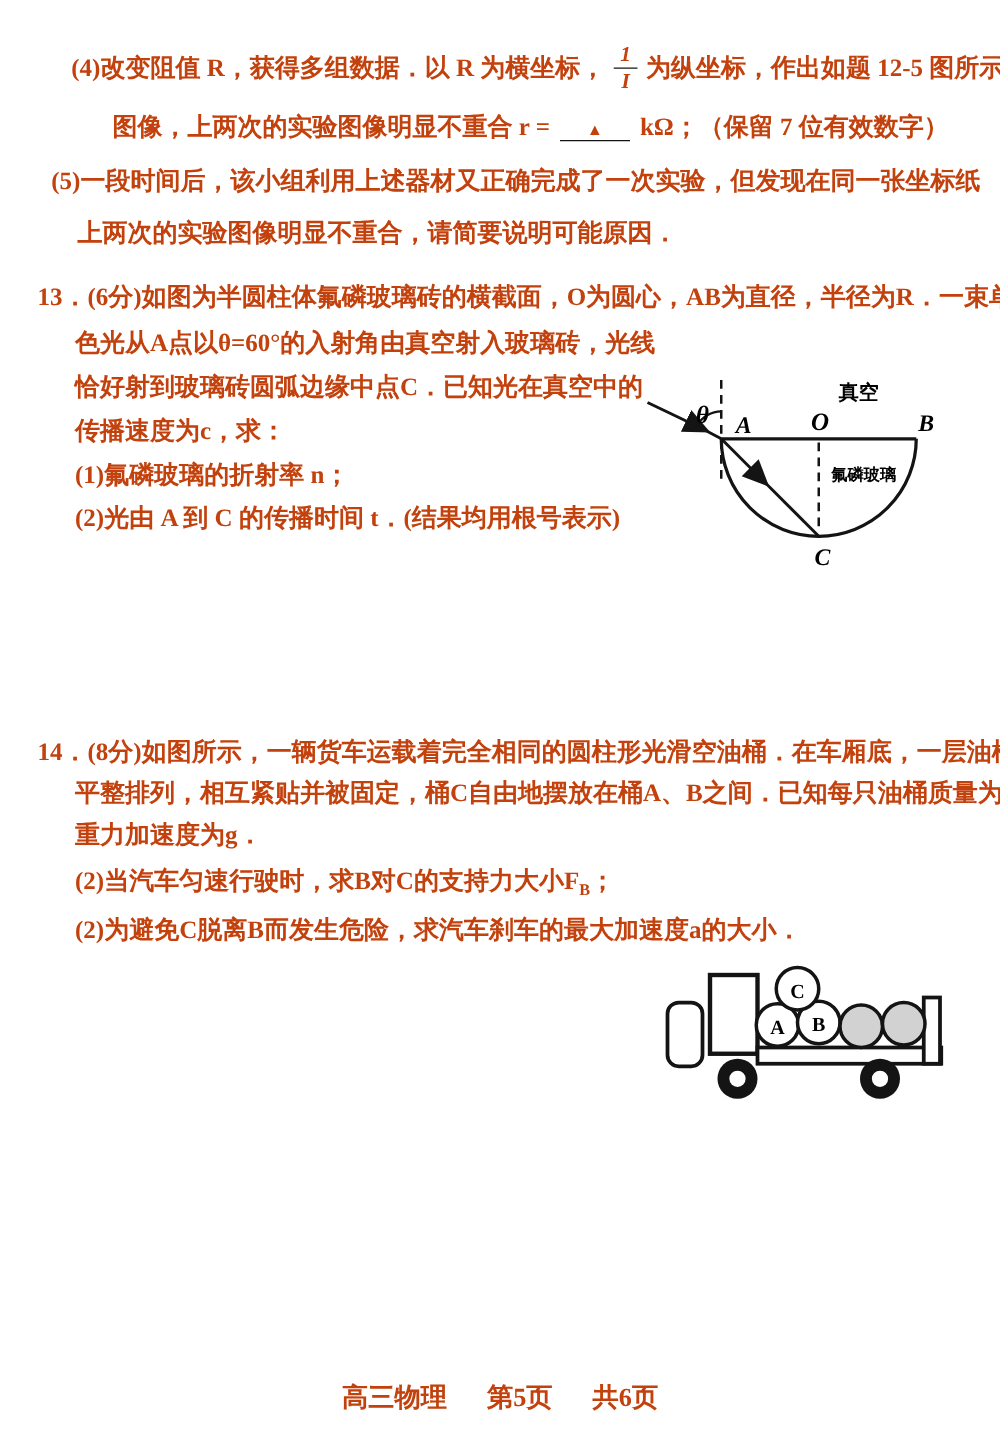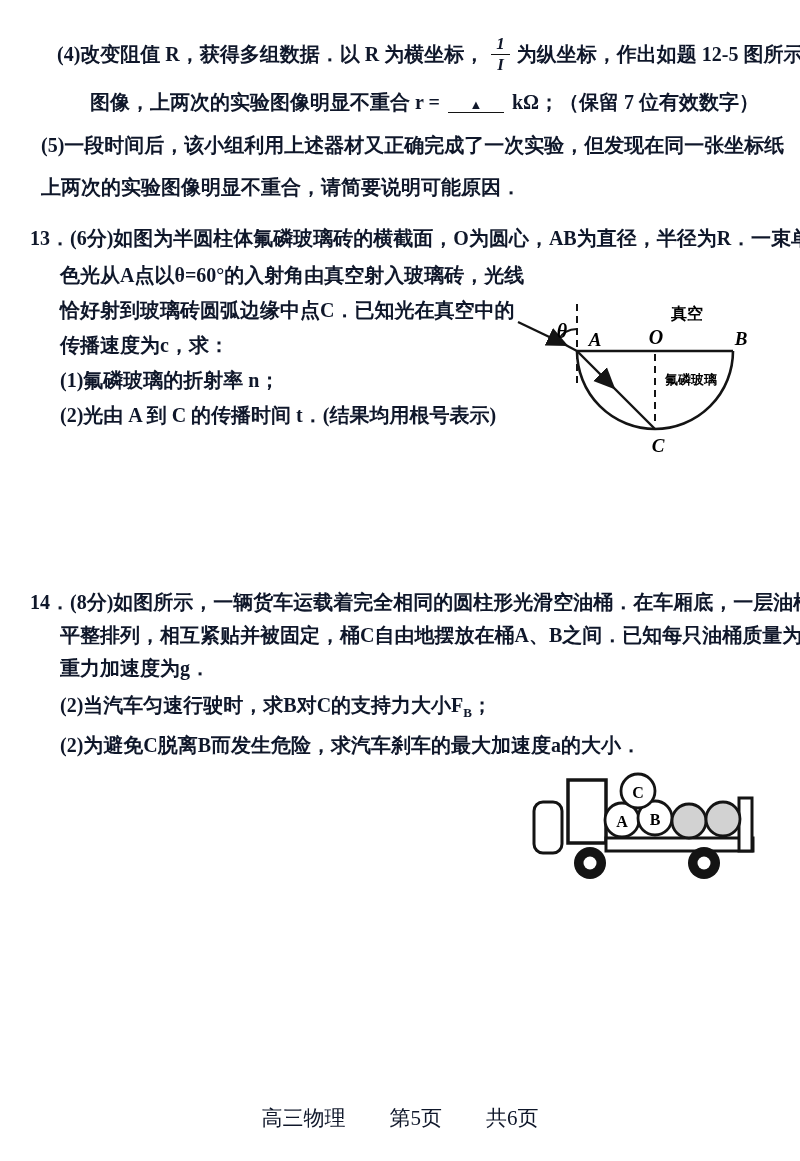--- a/index.html
+++ b/index.html
@@ -1,49 +1,49 @@
 <!DOCTYPE html>
 <html><head>
 <meta charset="utf-8">
 <style>
   html,body{margin:0;padding:0;background:#e8e8e8;}
   .page{
     position:relative;
     width:800px;height:1161px;
     background:#ffffff;
     font-family:"Liberation Serif","DejaVu Serif",serif;
-    color:#0f172a;
+    color:#c2410c;
     font-size:20px;
     font-weight:600;
     overflow:hidden;
   }
   .abs{position:absolute;}
   .line{line-height:35px;white-space:nowrap;}
   .q14 .line{line-height:33px;}
   .cont{margin-left:30px;}
-  .cont2{}
+  .cont2{margin-left:21px;}
   .cont3{margin-left:33px;}
   
   .fracline{display:flex;align-items:center;height:56px;white-space:nowrap;}
   .frac{
     display:inline-flex;flex-direction:column;align-items:center;
     margin:0 7px;font-size:17px;line-height:1.15;font-style:italic;
   }
   .frac .num{border-bottom:1.8px solid #141414;padding:0 5px;}
   
   .blank{
     display:inline-block;min-width:56px;border-bottom:1.8px solid #141414;
     text-align:center;line-height:1;vertical-align:baseline;margin:0 3px;
   }
   .blank span{font-size:13px;}
   .sub{font-size:13px;vertical-align:sub;}
   .footer{
     position:absolute;top:1104px;left:0;width:100%;
-    display:flex;justify-content:center;gap:44px;
-    font-weight:400;font-size:21px;
+    display:flex;justify-content:center;gap:32px;
+    font-weight:700;font-size:21px;
   }
   svg text{font-family:"Liberation Serif","DejaVu Serif",serif;}
   .dg{position:absolute;}
 </style>
 </head>
 <body>
 
 <div class="page">
 
   <div class="abs" style="top:26px;left:57px;">

